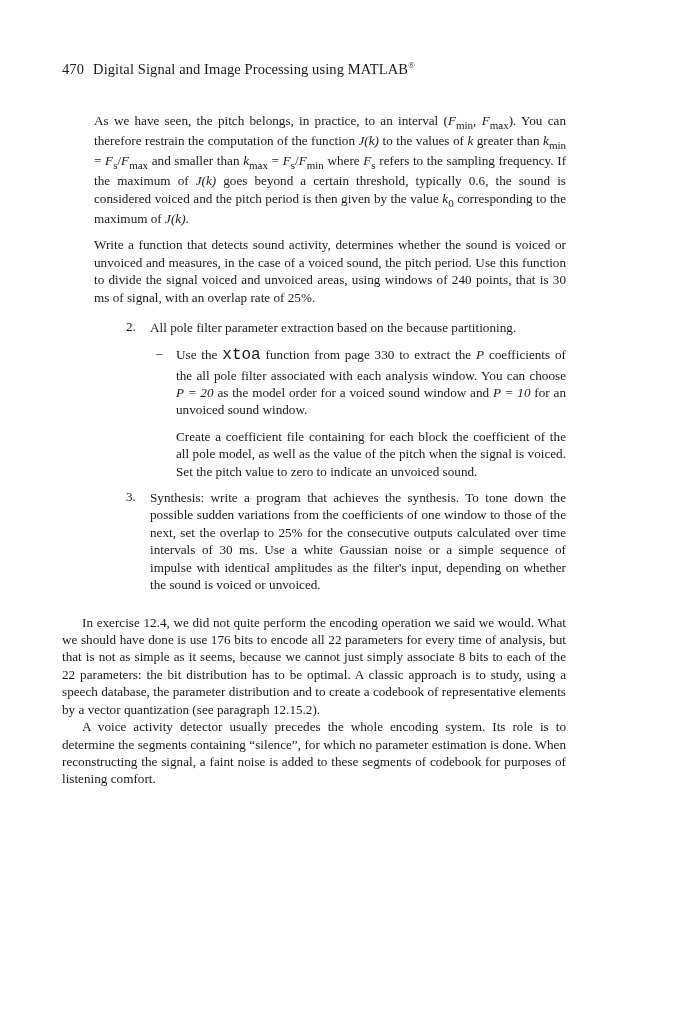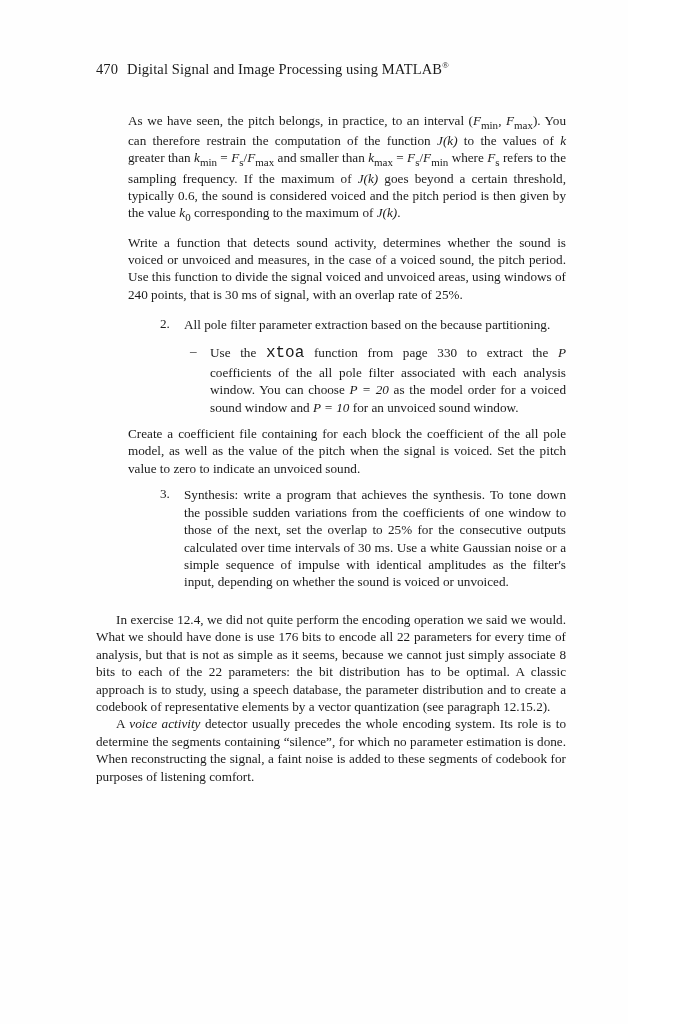--- a/index.html
+++ b/index.html
@@ -13,21 +13,21 @@
     overflow: hidden;
     font-family: "Liberation Serif", serif;
     color: #1a1a1a;
   }
   .page {
     position: relative;
     width: 628px;
     height: 1024px;
     background: #fefefe;
     box-sizing: border-box;
-    padding: 60px 62px 40px 96px;
+    padding: 60px 62px 40px 62px;
   }
   .running-head {
     font-size: 14.5px;
     letter-spacing: 0.1px;
     margin: 0 0 34px 0;
     white-space: nowrap;
   }
   .running-head .folio {
     margin-right: 9px;
   }
@@ -43,21 +43,20 @@
     font-size: 13.2px;
     line-height: 1.32;
     text-align: justify;
     text-justify: inter-word;
   }
   .mono {
     font-family: "Liberation Mono", monospace;
     font-size: 16px;
   }
   .it {
-    font-style: italic;
   }
   .math {
     font-family: "Liberation Serif", serif;
     font-style: italic;
   }
   .sub {
     font-size: 11px;
     vertical-align: sub;
     font-style: normal;
   }
@@ -84,20 +83,21 @@
     padding-left: 20px;
     margin-bottom: 9px;
   }
   .dash-item > .marker {
     position: absolute;
     left: 0;
     top: 0;
     font-size: 13.2px;
   }
   .sub-para {
+    margin-left: 82px;
     margin-bottom: 9px;
   }
   .tail {
     margin-top: 20px;
   }
   .tail p {
     text-indent: 20px;
     margin-bottom: 0;
   }
   .gap-sm { height: 4px; }

